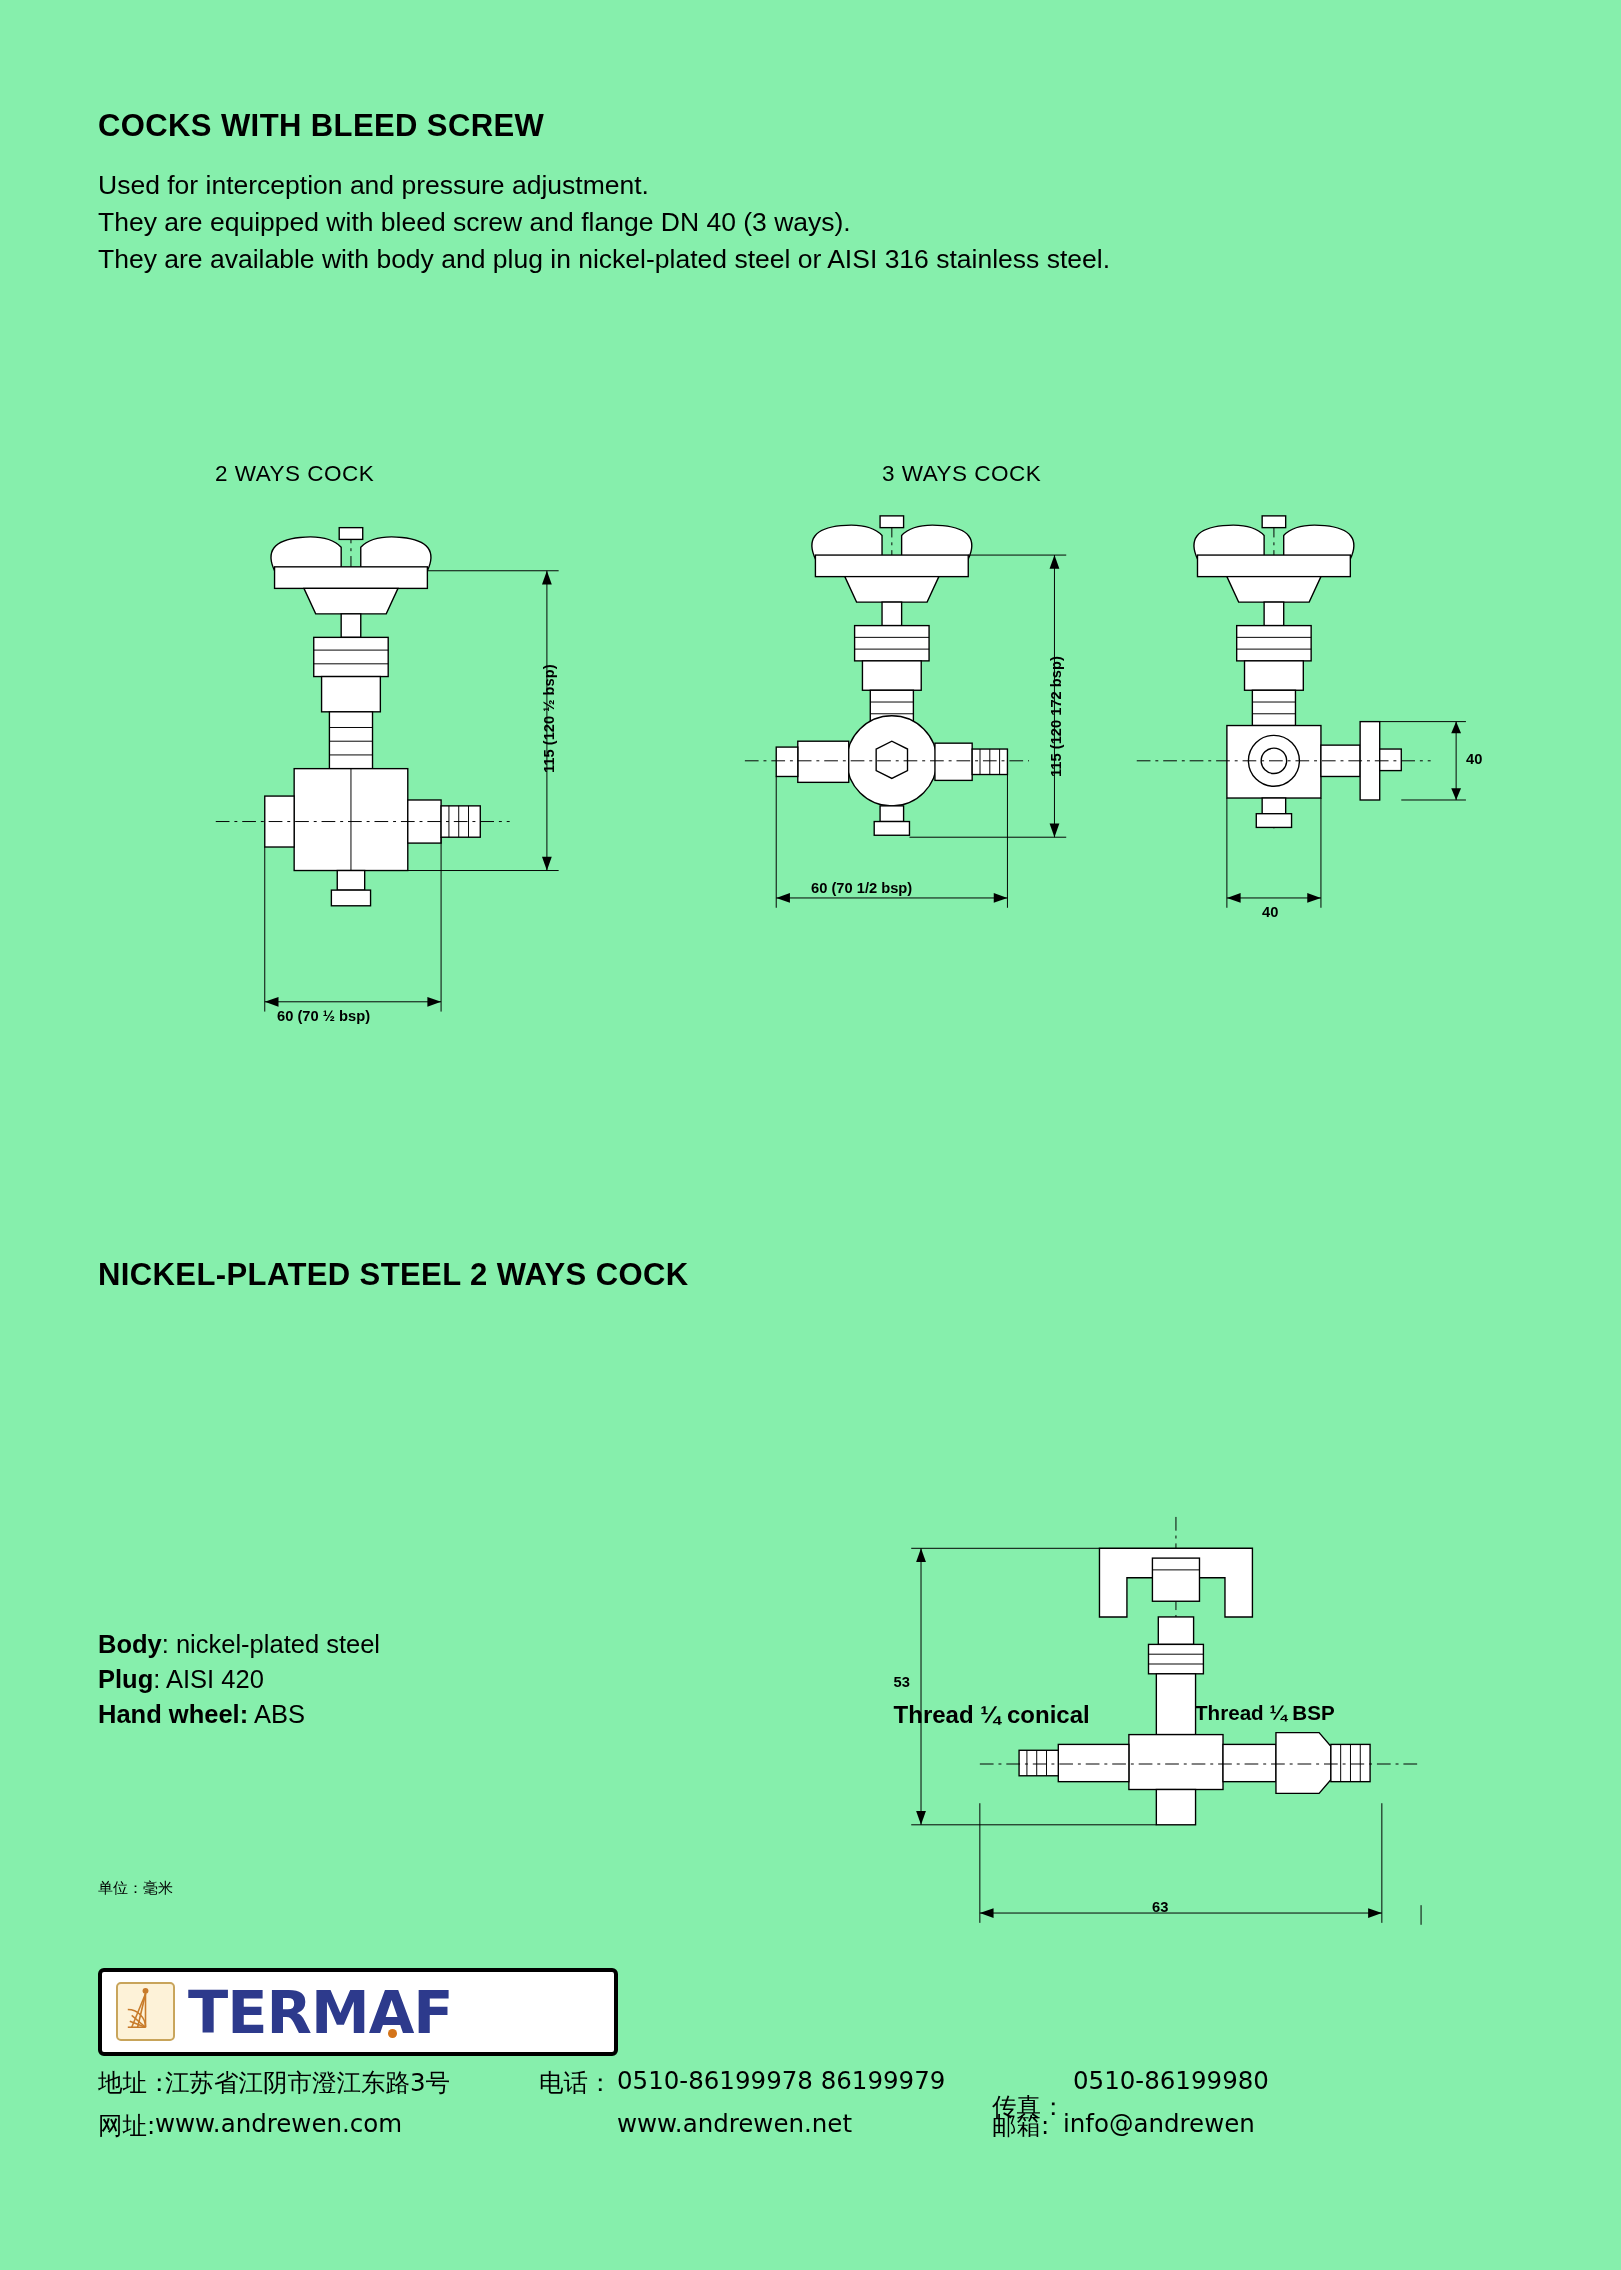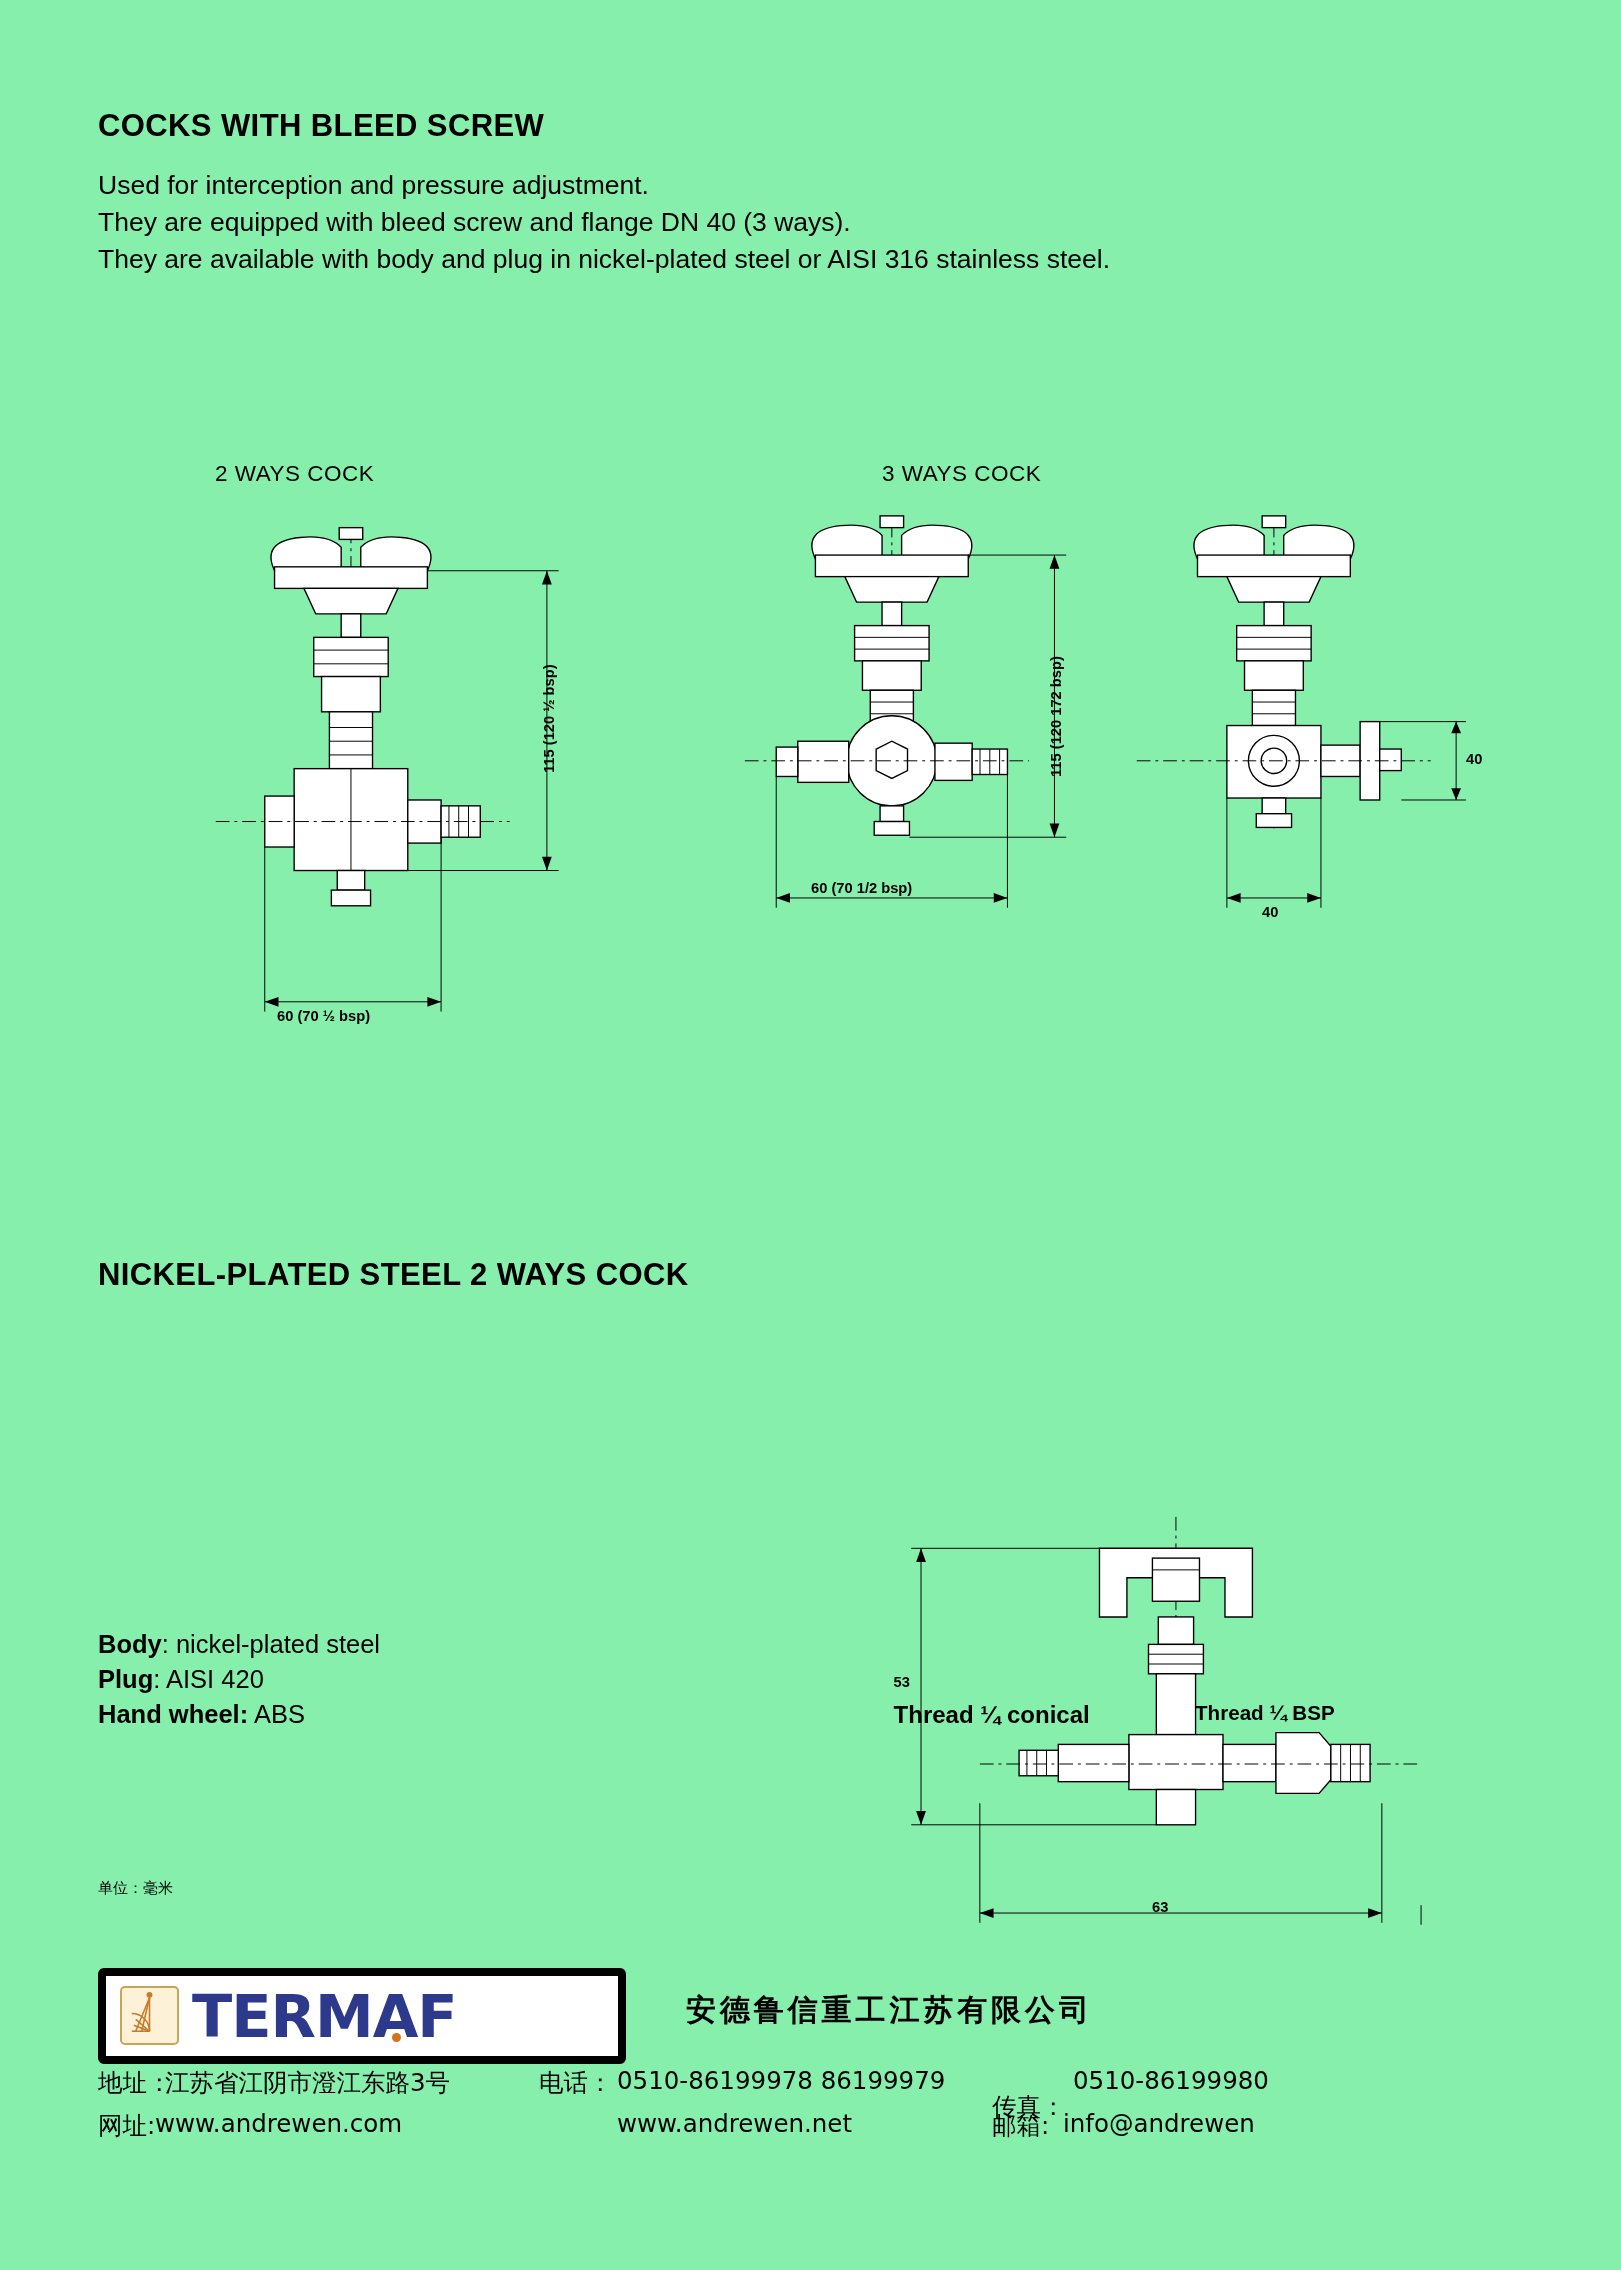--- a/index.html
+++ b/index.html
@@ -93,21 +93,21 @@
     font-size: 15px;
   }
 
   
   #logo-box {
     position: absolute;
     left: 0;
     top: 1968px;
     width: 512px;
     height: 80px;
-    border: 8px solid #000000;
+    border: 4px solid #000000;
     border-radius: 5.9px;
     background: #ffffff;
   }
   #logo-mark {
     position: absolute;
     left: 13.7px;
     top: 9.8px;
     width: 59px;
     height: 59px;
   }
@@ -394,21 +394,20 @@
         <path d="M30 12 L22 46"></path>
         <path d="M30 46 L16 34"></path>
         <path d="M30 46 L14 40"></path>
       </g>
       <circle cx="30" cy="9" r="3" fill="#c87b2a"></circle>
     </svg>
     <div id="logo-word">TERMAF</div>
     <div id="logo-dot"></div>
   </div>
 
-  <div id="company-cn">安德鲁信重工江苏有限公司</div>
 
   <div class="footer-line" id="footer-row1">
     <span class="fr" style="left:0;">地址：</span>
     <span class="fr" style="left:67px;">江苏省江阴市澄江东路3号</span>
     <span class="fr" style="left:441px;">电话：</span>
     <span class="fr" style="left:519px;">0510-86199978  86199979</span>
     <span class="fr" style="left:894px;margin-top:24px;">传真：</span>
     <span class="fr" style="left:975px;">0510-86199980</span>
   </div>
 

